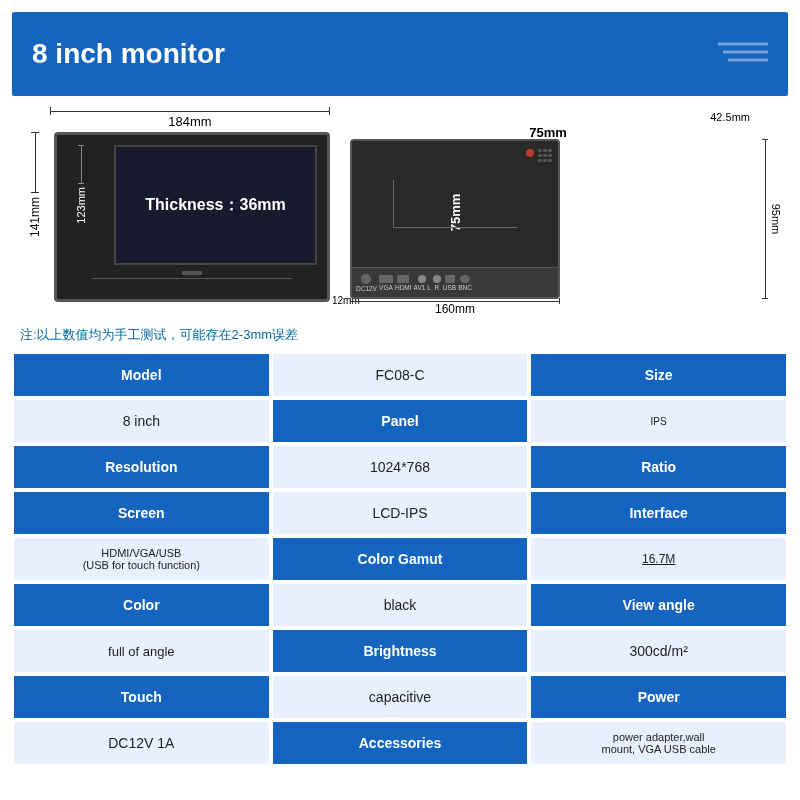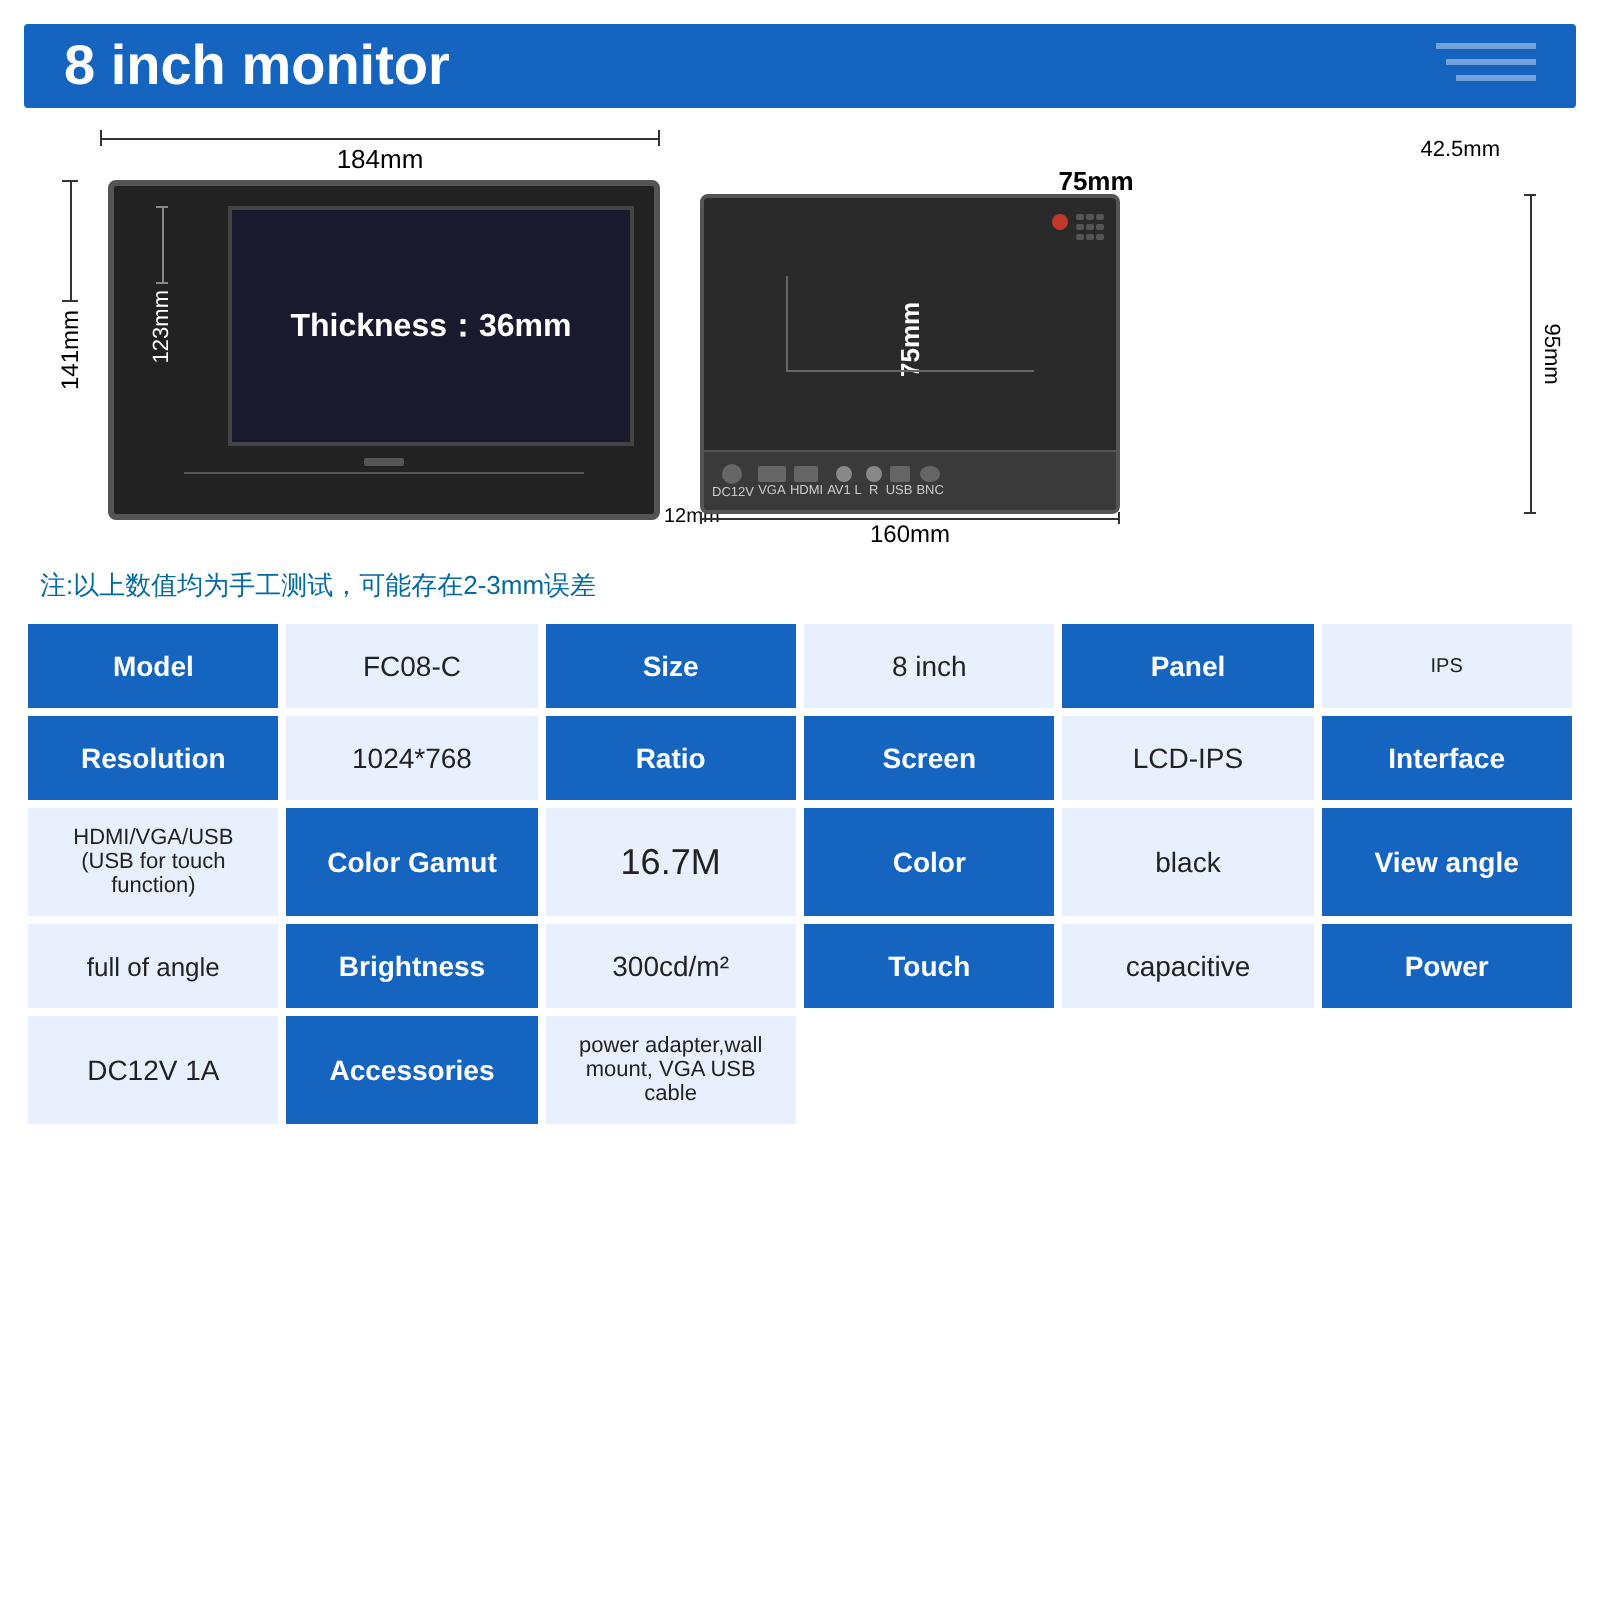--- a/index.html
+++ b/index.html
@@ -7,21 +7,21 @@
       width: 800px;
       height: 800px;
       background: #fff;
       font-family: Arial, sans-serif;
       overflow: hidden;
     }
 
     
     .header {
       background: #1565C0;
-      padding: 5px 20px;
+      padding: 26px 20px;
       display: flex;
       align-items: center;
       gap: 10px;
       margin: 12px 12px 0 12px;
       border-radius: 2px;
     }
     .header-title {
       color: #fff;
       font-size: 28px;
       font-weight: bold;
@@ -87,21 +87,21 @@
     .note {
       font-size: 13px;
       padding: 5px 20px 8px 20px;
       color: #0369a1;
     }
 
     
     .specs-table {
       margin: 0 12px;
       display: grid;
-      grid-template-columns: 1fr 1fr 1fr 1fr 1fr 1fr;
+      grid-template-columns: 1fr 1fr 1fr;
       border-collapse: collapse;
       width: calc(100% - 24px);
     }
     .spec-cell {
       border: 2px solid #fff;
       padding: 9px 8px;
       font-size: 14px;
       text-align: center;
       display: flex;
       align-items: center;
@@ -289,21 +289,21 @@
     <div class="spec-cell spec-value" style="white-space: pre-line; font-size: 10px;">IPS</div>
     <div class="spec-cell spec-label">Resolution</div>
     <div class="spec-cell spec-value" style="white-space: pre-line; font-size: 14px;">1024*768</div>
     <div class="spec-cell spec-label">Ratio</div>
     <div class="spec-cell spec-label">Screen</div>
     <div class="spec-cell spec-value" style="white-space: pre-line; font-size: 14px;">LCD-IPS</div>
     <div class="spec-cell spec-label">Interface</div>
     <div class="spec-cell spec-value" style="white-space: pre-line; font-size: 11px;">HDMI/VGA/USB
 (USB for touch function)</div>
     <div class="spec-cell spec-label">Color Gamut</div>
-    <div class="spec-cell spec-value" style="white-space: pre-line; font-size: 18px;">16.7M</div>
+    <div class="spec-cell spec-value" style="white-space: pre-line; font-size: 12px; text-decoration: underline;">16.7M</div>
     <div class="spec-cell spec-label">Color</div>
     <div class="spec-cell spec-value" style="white-space: pre-line; font-size: 14px;">black</div>
     <div class="spec-cell spec-label">View angle</div>
     <div class="spec-cell spec-value" style="white-space: pre-line; font-size: 13px;">full of angle</div>
     <div class="spec-cell spec-label">Brightness</div>
     <div class="spec-cell spec-value" style="white-space: pre-line; font-size: 14px; text-align: right;">300cd/m²</div>
     <div class="spec-cell spec-label">Touch</div>
     <div class="spec-cell spec-value" style="white-space: pre-line; font-size: 14px;">capacitive</div>
     <div class="spec-cell spec-label">Power</div>
     <div class="spec-cell spec-value" style="white-space: pre-line; font-size: 14px;">DC12V 1A</div>

